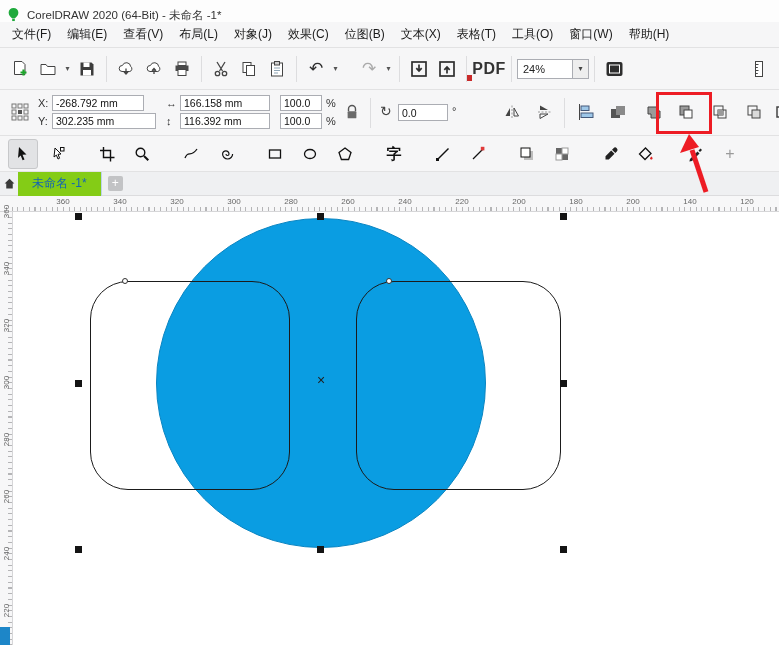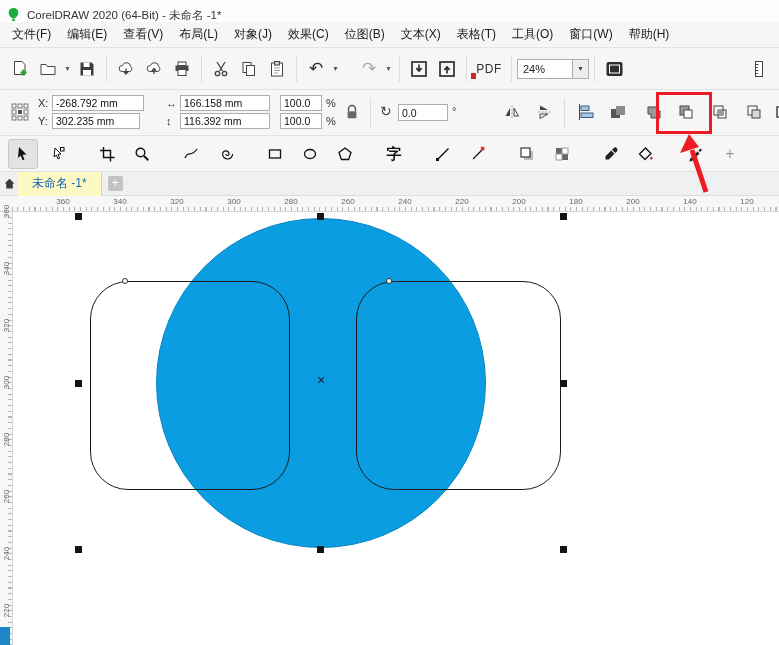--- a/index.html
+++ b/index.html
@@ -15,21 +15,21 @@
   .menu{padding:4px 8px;font-size:12px;color:#1b1b1b;cursor:default;}
 
   
   .toolbar{position:absolute;left:0;top:48px;width:779px;height:42px;background:#f6f6f7;border-bottom:1px solid #e2e2e3;display:flex;align-items:center;padding:0 6px;}
   .tb{width:28px;height:28px;display:flex;align-items:center;justify-content:center;border-radius:3px;flex:0 0 auto;}
   .tb svg{display:block;}
   .caret{width:11px;font-size:8px;color:#555;text-align:center;flex:0 0 auto;}
   .sep{width:1px;height:26px;background:#dddddf;margin:0 5px;flex:0 0 auto;}
   .glyph{font-size:17px;line-height:1;color:#2d2d2d;}
   .glyph.dis{color:#aaa;}
-  .pdf{font-weight:normal;font-size:12px;color:#333;letter-spacing:.5px;position:relative;padding:2px 3px;}
+  .pdf{font-weight:bold;font-size:16px;color:#333;letter-spacing:.5px;position:relative;padding:2px 3px;}
   .pdf::after{content:"";position:absolute;left:-2px;bottom:-1px;width:5px;height:6px;background:#c92a2a;}
   .zoombox{width:56px;height:20px;border:1px solid #abadb3;background:#fff;font-size:11px;display:flex;align-items:center;padding:0 5px;}
   .zcaret{width:16px;height:20px;border:1px solid #abadb3;border-left:none;background:#eee;display:flex;align-items:center;justify-content:center;font-size:8px;color:#444;}
 
   
   .propbar{position:absolute;left:0;top:90px;width:779px;height:46px;background:#f6f6f7;border-bottom:1px solid #e2e2e3;}
   .pb{position:absolute;}
   .lbl{font-size:11px;color:#333;}
   .inp{border:1px solid #abadb3;background:#fff;font-size:10.5px;padding:0 3px;color:#111;height:16px;}
   .pbtn{width:28px;height:28px;display:flex;align-items:center;justify-content:center;border-radius:3px;}
@@ -39,21 +39,21 @@
   .toolbox{position:absolute;left:0;top:136px;width:779px;height:36px;background:#f6f6f7;border-bottom:1px solid #e2e2e3;display:flex;align-items:center;gap:5px;padding:0 8px;}
   .tool{width:30px;height:30px;display:flex;align-items:center;justify-content:center;border-radius:3px;flex:0 0 auto;}
   .tool.active{background:#e2e3e5;border:1px solid #c7c8ca;}
   .tgap{width:9px;flex:0 0 auto;}
   .ttext{font-size:15px;font-weight:bold;color:#111;line-height:1;}
   .tplus{font-size:16px;color:#9a9a9a;line-height:1;}
 
   
   .tabbar{position:absolute;left:0;top:172px;width:779px;height:24px;background:#eff0f2;border-bottom:1px solid #dcdcde;display:flex;align-items:center;}
   .hometab{width:18px;height:24px;display:flex;align-items:center;justify-content:center;}
-  .doctab{height:24px;display:flex;align-items:center;padding:0 14px;background:#fef9c3;border-right:1px solid #bcd3ea;color:#1464b4;font-size:12px;}
+  .doctab{height:24px;display:flex;align-items:center;padding:0 14px;background:#84cc16;border-right:1px solid #bcd3ea;color:#1464b4;font-size:12px;}
   .newtab{width:15px;height:15px;margin-left:6px;background:#c2c3c5;color:#fff;font-size:12px;line-height:14px;text-align:center;border-radius:2px;}
 
   
   .hruler{position:absolute;left:0;top:196px;width:779px;height:16px;background:#f7f7f8;border-bottom:1px solid #d6d6d8;
     background-image:repeating-linear-gradient(to right,#b5b5b7 0 1px,transparent 1px 5.7px);
     background-size:100% 4px;background-position:6px 100%;background-repeat:no-repeat;}
   .hnum{position:absolute;top:1px;width:24px;text-align:center;font-size:8px;color:#666;}
   .workspace{position:absolute;left:0;top:212px;width:779px;height:433px;background:#fff;}
   .vruler{position:absolute;left:0;top:0;width:13px;height:433px;background:#f7f7f8;border-right:1px solid #d6d6d8;
     background-image:repeating-linear-gradient(to bottom,#b5b5b7 0 1px,transparent 1px 5.7px);
@@ -229,21 +229,21 @@
             <rect x="2" y="14" width="4" height="4"></rect>
             <rect x="8" y="14" width="4" height="4"></rect>
             <rect x="14" y="14" width="4" height="4"></rect>
           </g>
         <rect x="8" y="8" width="4" height="4" fill="#555"></rect>
       </svg>
     </div>
     <span class="pb lbl" style="left:38px;top:7px">X:</span>
     <span class="pb lbl" style="left:38px;top:25px">Y:</span>
     <input class="pb inp" style="left: 52px; top: 5px; width: 92px;" value="-268.792 mm">
-    <input class="pb inp" style="left: 52px; top: 23px; width: 88px;" value="302.235 mm">
+    <input class="pb inp" style="left: 52px; top: 23px; width: 104px;" value="302.235 mm">
     <span class="pb lbl" style="left:166px;top:7px">↔</span>
     <span class="pb lbl" style="left:166px;top:25px">↕</span>
     <input class="pb inp" style="left: 180px; top: 5px; width: 90px;" value="166.158 mm">
     <input class="pb inp" style="left: 180px; top: 23px; width: 90px;" value="116.392 mm">
     <input class="pb inp" style="left: 280px; top: 5px; width: 42px;" value="100.0">
     <input class="pb inp" style="left: 280px; top: 23px; width: 42px;" value="100.0">
     <span class="pb lbl" style="left:326px;top:7px">%</span>
     <span class="pb lbl" style="left:326px;top:25px">%</span>
     <div class="pb" style="left:342px;top:8px;width:20px;height:30px;display:flex;align-items:center;justify-content:center">
       <svg width="14" height="20" viewBox="0 0 16 22">

